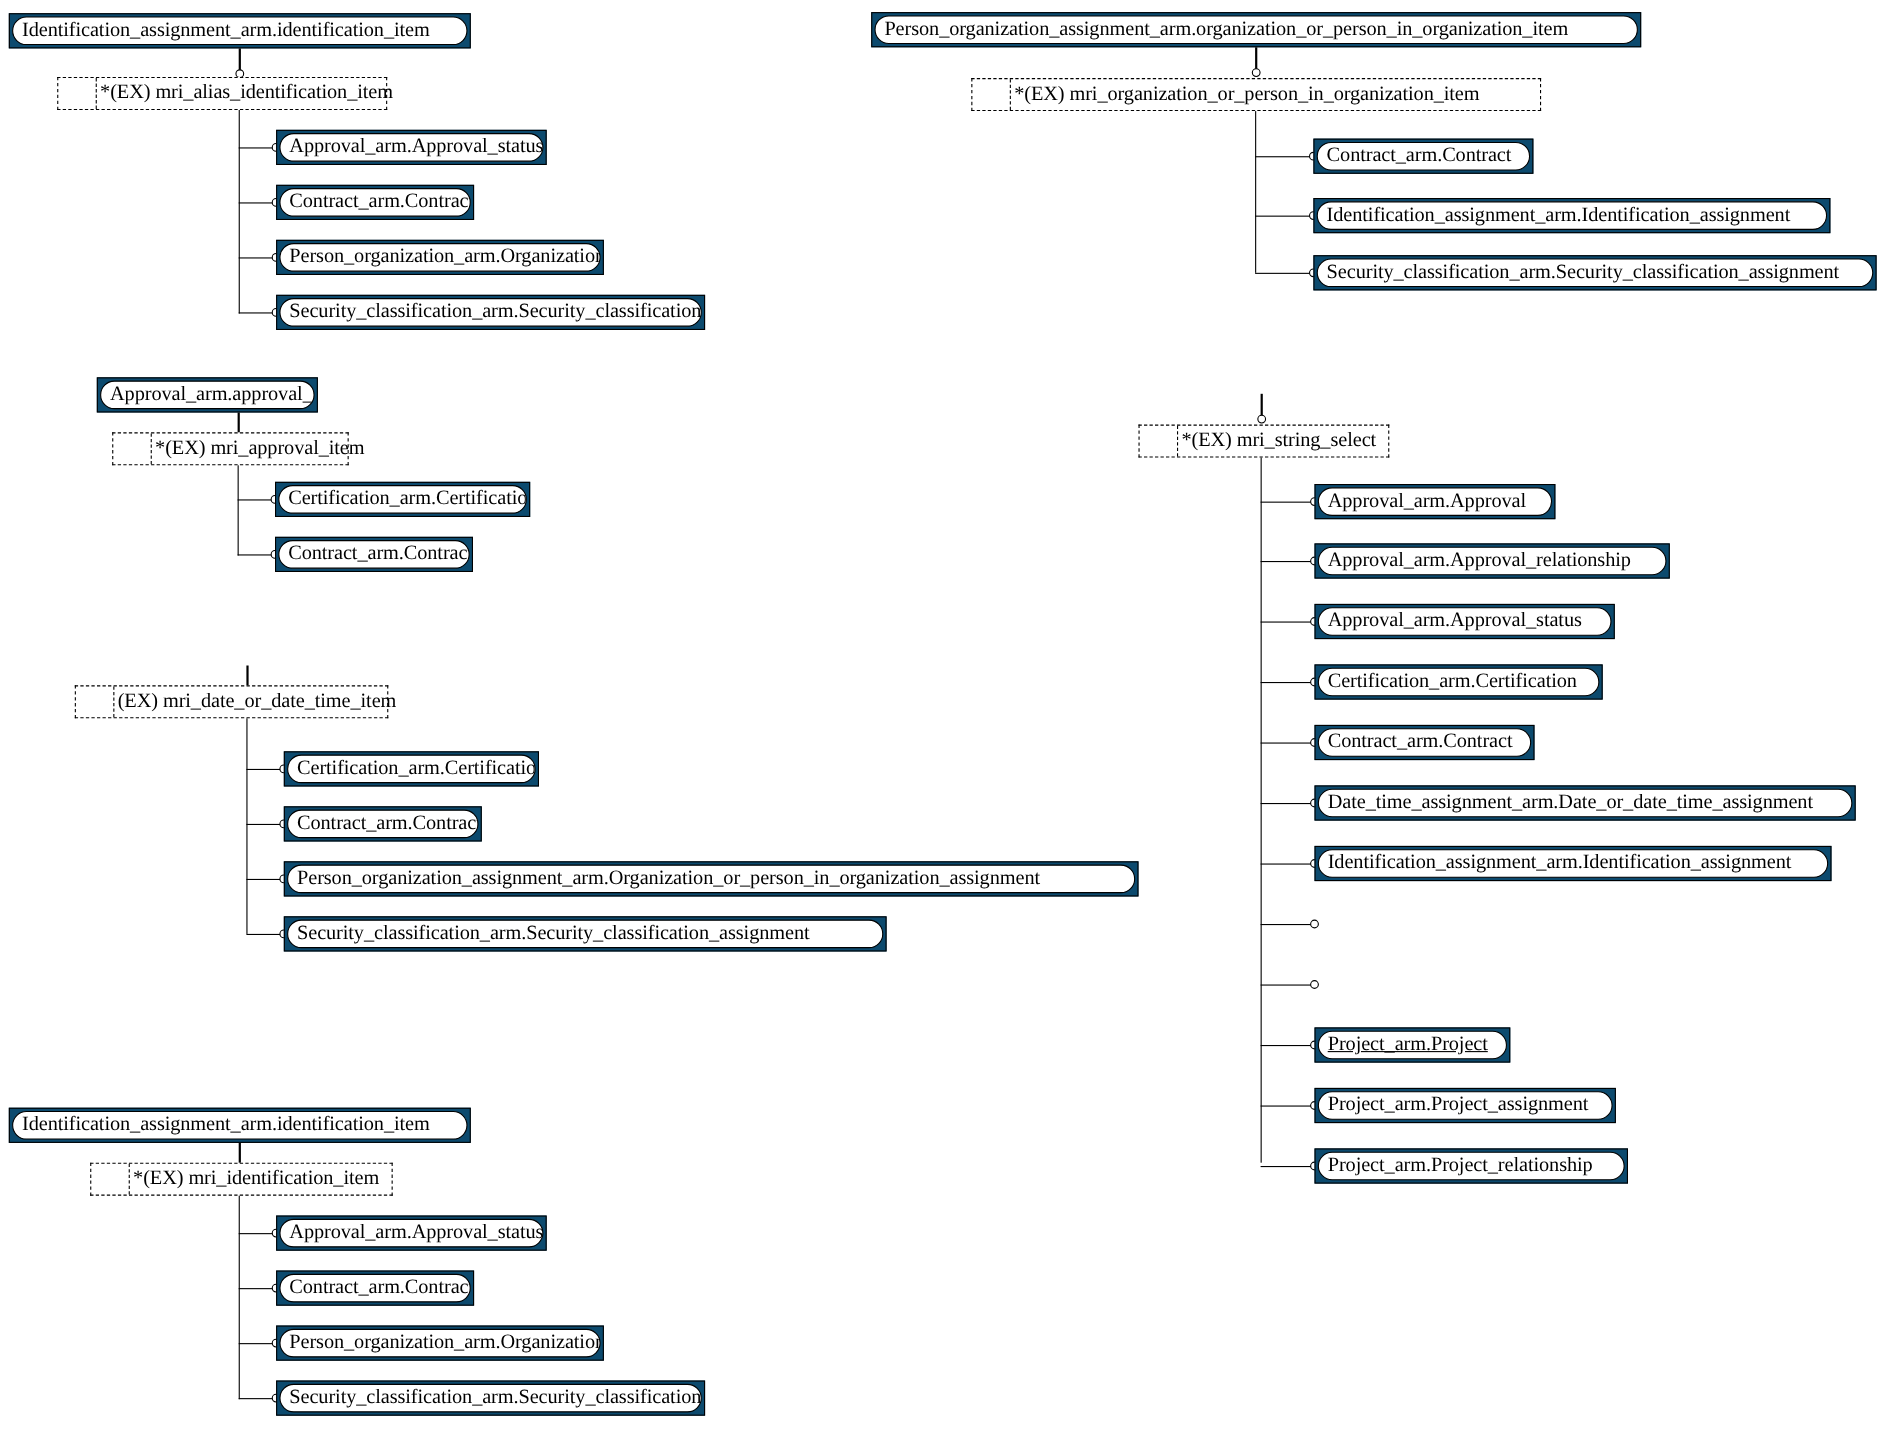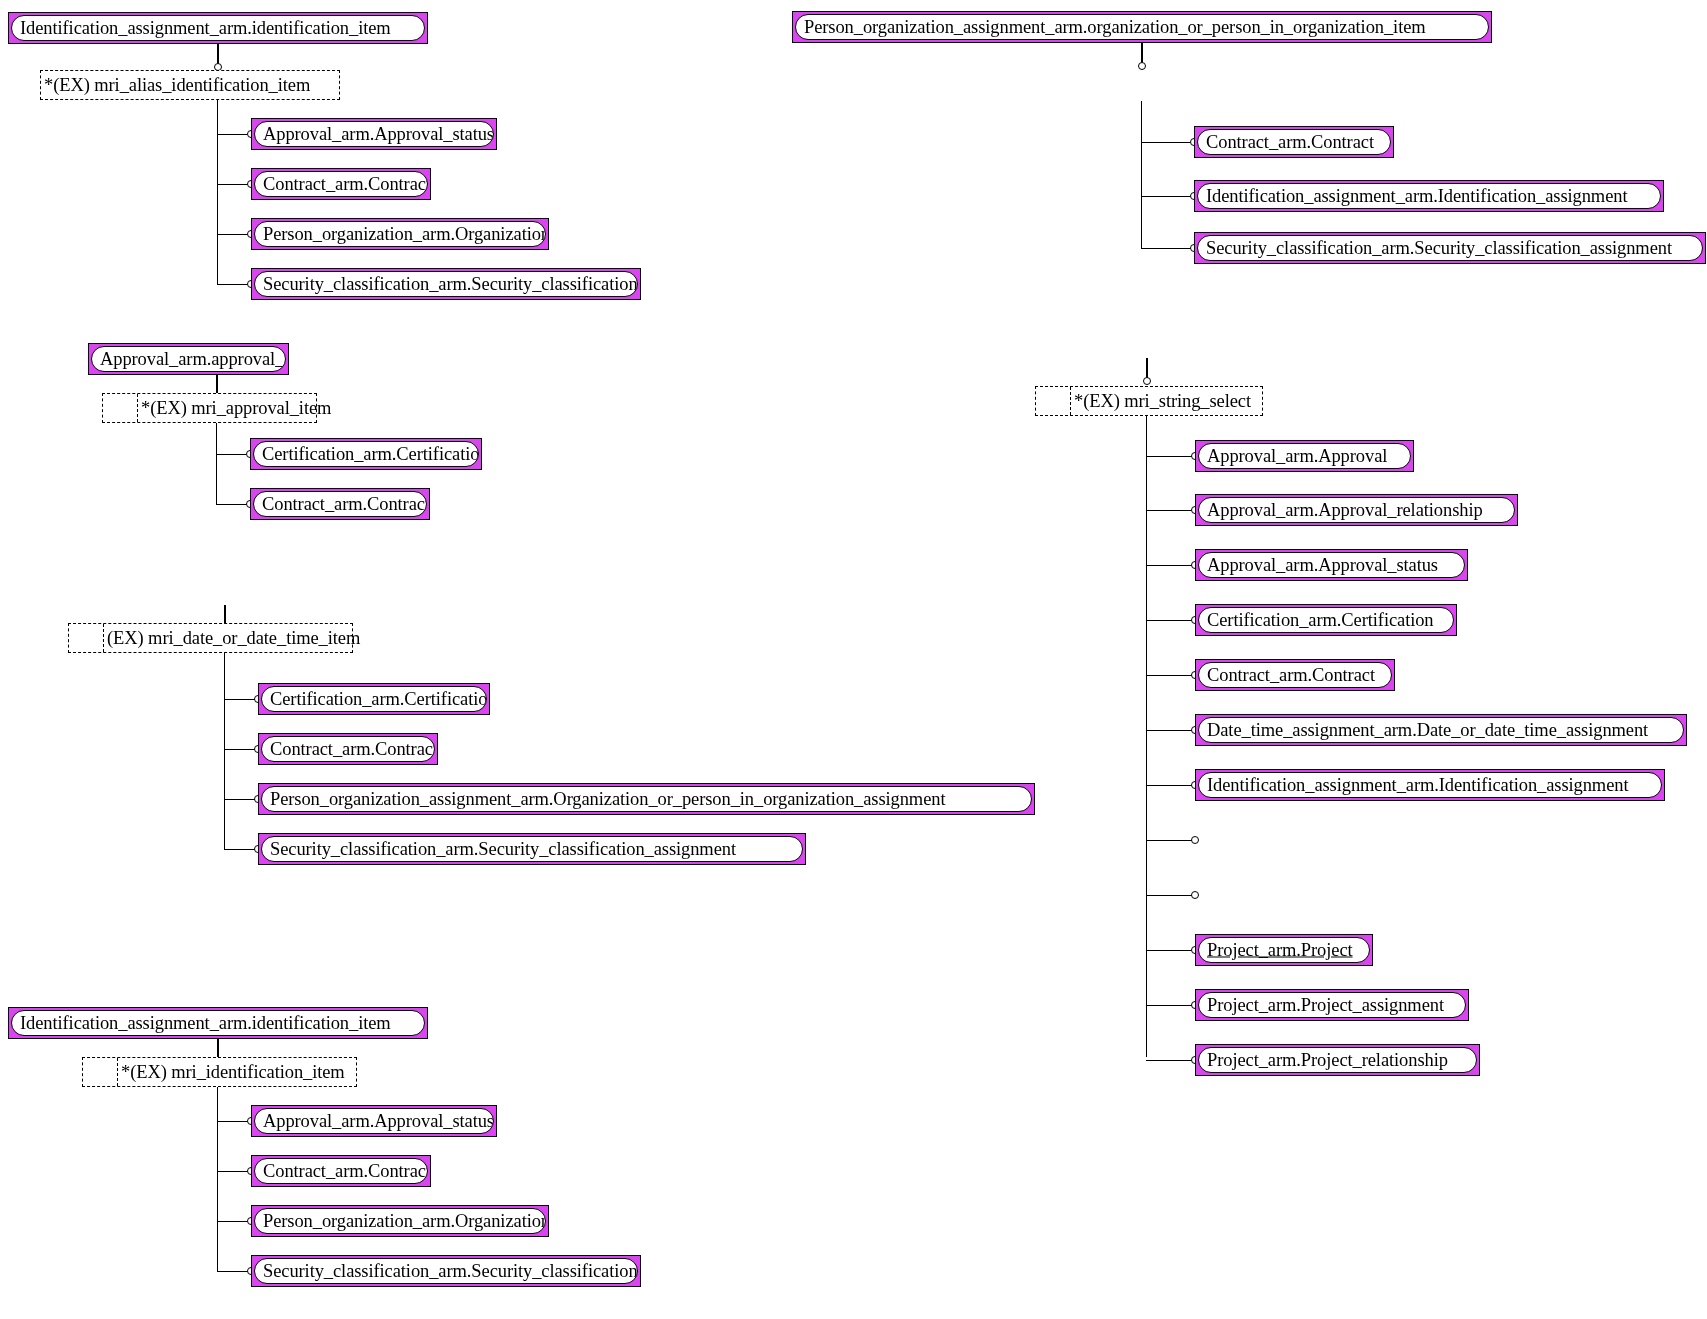--- a/index.html
+++ b/index.html
@@ -17,21 +17,21 @@
     height: 1319px;
     background: #ffffff;
     overflow: hidden;
   }
 
   
   .ent {
     position: absolute;
     box-sizing: border-box;
     border: 1.2px solid #000;
-    background: #d946ef;
+    background: #0c4a6e;
     height: 32px;
     padding: 2px;
   }
   .ent > .inner {
     box-sizing: border-box;
     width: 100%;
     height: 100%;
     border: 1.2px solid #000;
     border-radius: 14px;
     background: #fff;
@@ -112,21 +112,21 @@
 
 <div id="canvas">
 
   <div class="ent" style="left:8px; top:12px; width:420px;">
     <div class="inner">
       <span class="txt">Identification_assignment_arm.identification_item</span>
     </div>
   </div>
   <div class="stub" style="left:217px; top:44px; height:22px;"></div>
   <div class="circ" style="left:214px; top:63px;"></div>
-  <div class="exbox" style="left:40px; top:70px; width:300px;flex-direction:column;">
+  <div class="exbox" style="left:52px; top:70px; width:300px;">
     <div class="gap"></div>
     <div class="exlabel">*(EX) mri_alias_identification_item</div>
   </div>
   <div class="vline" style="left:217px; top:100px; height:185px;"></div>
 
   <div class="hline" style="left:217px; top:134px; width:34px;"></div>
   <div class="circ" style="left:247px; top:130px;"></div>
   <div class="ent" style="left:251px; top:118px; width:246px;">
     <div class="inner">
       <span class="txt">Approval_arm.Approval_status</span>
@@ -271,20 +271,24 @@
     </div>
   </div>
 
   <div class="ent" style="left:792px; top:11px; width:700px;">
     <div class="inner">
       <span class="txt">Person_organization_assignment_arm.organization_or_person_in_organization_item</span>
     </div>
   </div>
   <div class="stub" style="left:1141px; top:43px; height:22px;"></div>
   <div class="circ" style="left:1138px; top:62px;"></div>
+  <div class="exbox" style="left:883px; top:71px; width:518px;">
+    <div class="gap"></div>
+    <div class="exlabel">*(EX) mri_organization_or_person_in_organization_item</div>
+  </div>
   <div class="vline" style="left:1141px; top:101px; height:147px;"></div>
 
   <div class="hline" style="left:1141px; top:142px; width:53px;"></div>
   <div class="circ" style="left:1190px; top:138px;"></div>
   <div class="ent" style="left:1194px; top:126px; width:200px;">
     <div class="inner">
       <span class="txt">Contract_arm.Contract</span>
     </div>
   </div>
 

